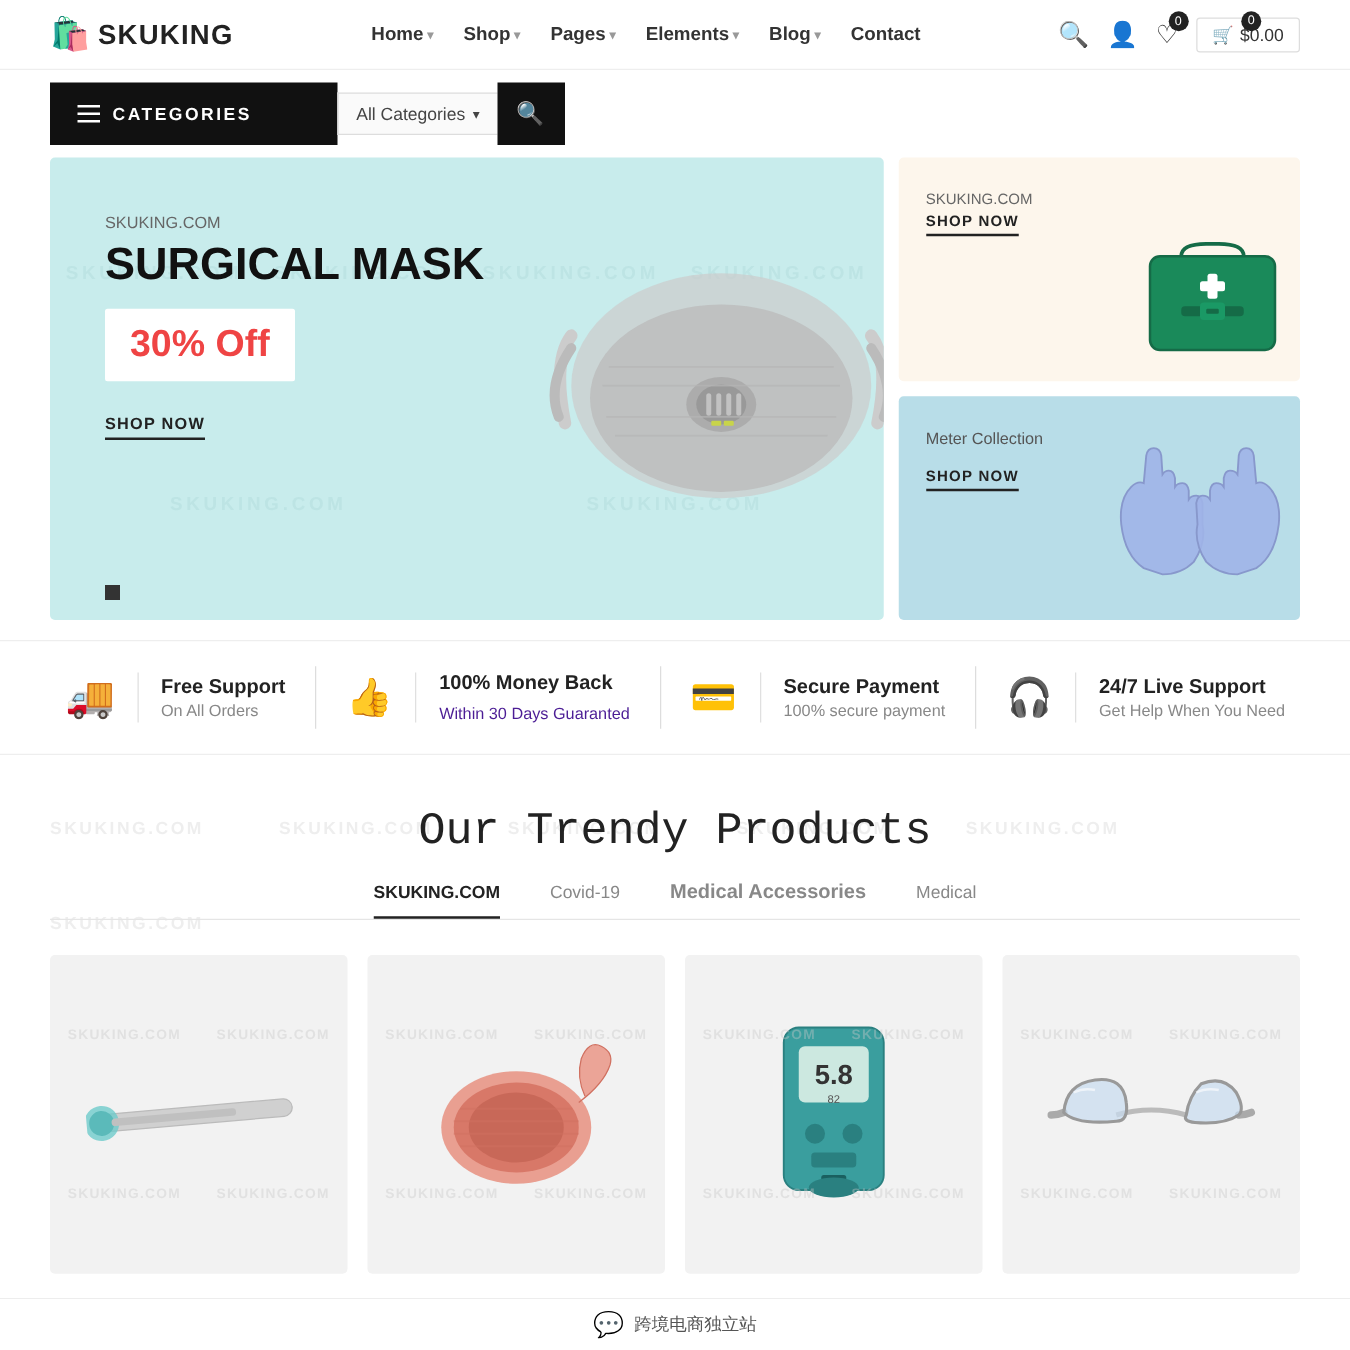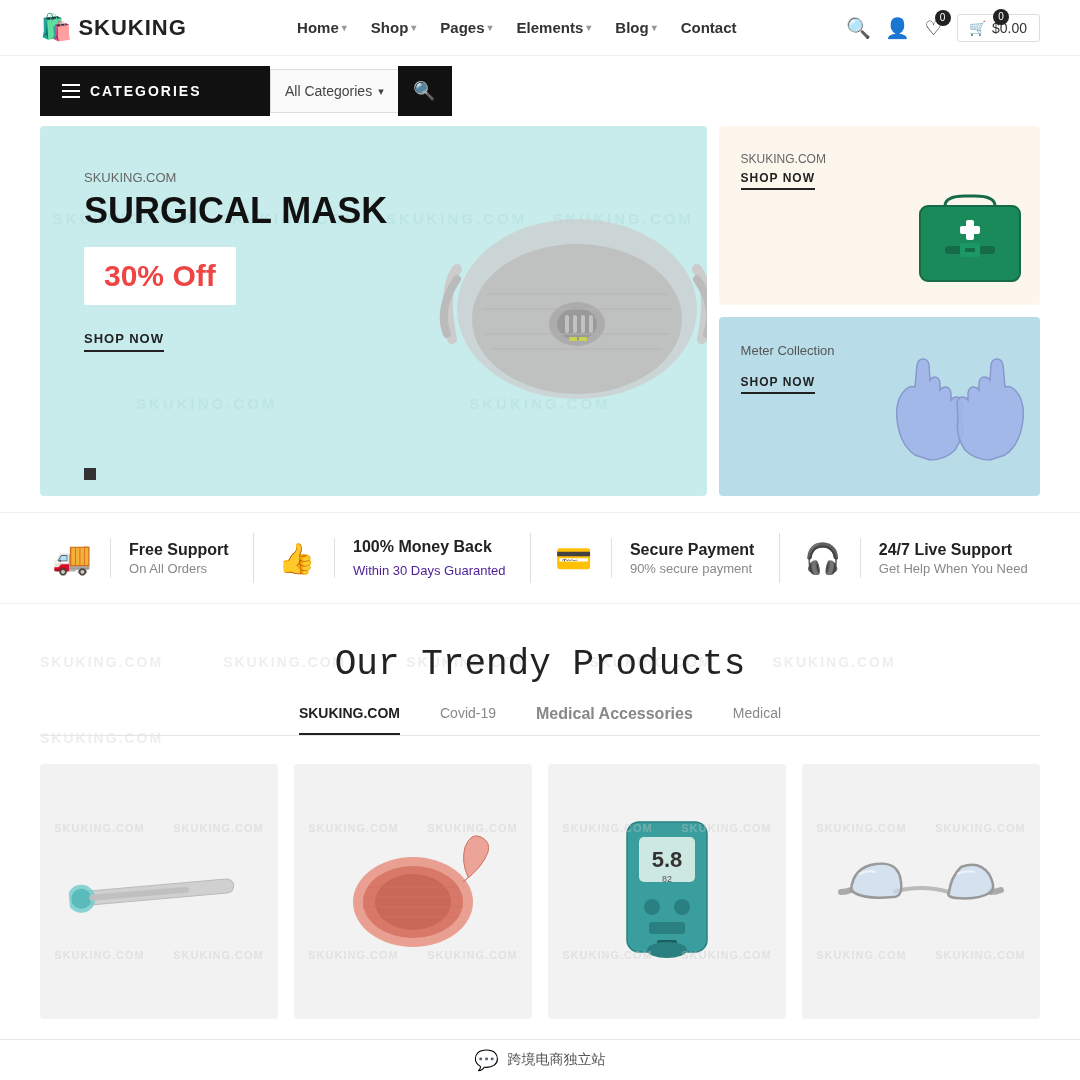--- a/index.html
+++ b/index.html
@@ -57,21 +57,21 @@
 
 <div style="display:flex;align-items:center;padding:0 40px;margin:10px 0;">
   <button style="background:#111;color:#fff;padding:0 22px;height:50px;display:flex;align-items:center;gap:10px;font-size:14px;font-weight:700;letter-spacing:2px;cursor:pointer;border:none;white-space:nowrap;min-width:230px;">
     <span style="display:flex;flex-direction:column;gap:4px;">
       <span style="display:block;width:18px;height:2px;background:#fff;"></span>
       <span style="display:block;width:18px;height:2px;background:#fff;"></span>
       <span style="display:block;width:18px;height:2px;background:#fff;"></span>
     </span>
     <span>CATEGORIES</span>
   </button>
-  <div style="height:44px;border:1px solid #ddd;border-right:none;display:flex;align-items:center;padding:0 14px;gap:6px;font-size:14px;color:#444;cursor:pointer;background:#fafafa;white-space:nowrap;">
+  <div style="height:34px;border:1px solid #ddd;border-right:none;display:flex;align-items:center;padding:0 14px;gap:6px;font-size:14px;color:#444;cursor:pointer;background:#fafafa;white-space:nowrap;">
     <span>All Categories</span>
     <span style="font-size:11px;">▾</span>
   </div>
   <button style="background:#111;color:#fff;border:none;height:50px;width:54px;display:flex;align-items:center;justify-content:center;cursor:pointer;font-size:18px;">
     <span>🔍</span>
   </button>
 </div>
 
 <div style="display:flex;gap:12px;padding:0 40px 16px;">
 
@@ -198,21 +198,21 @@
       <div style="font-weight:700;font-size:16px;color:#222;">100% Money Back</div>
       <div style="font-size:13px;color:#4c1d95;margin-top:7px;">Within 30 Days Guaranted</div>
     </div>
   </div>
   <div style="width:1px;height:50px;background:#ddd;"></div>
   <div style="display:flex;align-items:center;gap:14px;">
     <span style="font-size:30px;">💳</span>
     <div style="width:1px;height:40px;background:#e0e0e0;margin:0 4px;"></div>
     <div>
       <div style="font-weight:700;font-size:16px;color:#222;">Secure Payment</div>
-      <div style="font-size:13px;color:#888;margin-top:2px;">90% secure payment</div>
+      <div style="font-size:13px;color:#888;margin-top:2px;">100% secure payment</div>
     </div>
   </div>
   <div style="width:1px;height:50px;background:#ddd;"></div>
   <div style="display:flex;align-items:center;gap:14px;">
     <span style="font-size:30px;">🎧</span>
     <div style="width:1px;height:40px;background:#e0e0e0;margin:0 4px;"></div>
     <div>
       <div style="font-weight:700;font-size:16px;color:#222;">24/7 Live Support</div>
       <div style="font-size:13px;color:#888;margin-top:2px;">Get Help When You Need</div>
     </div>

